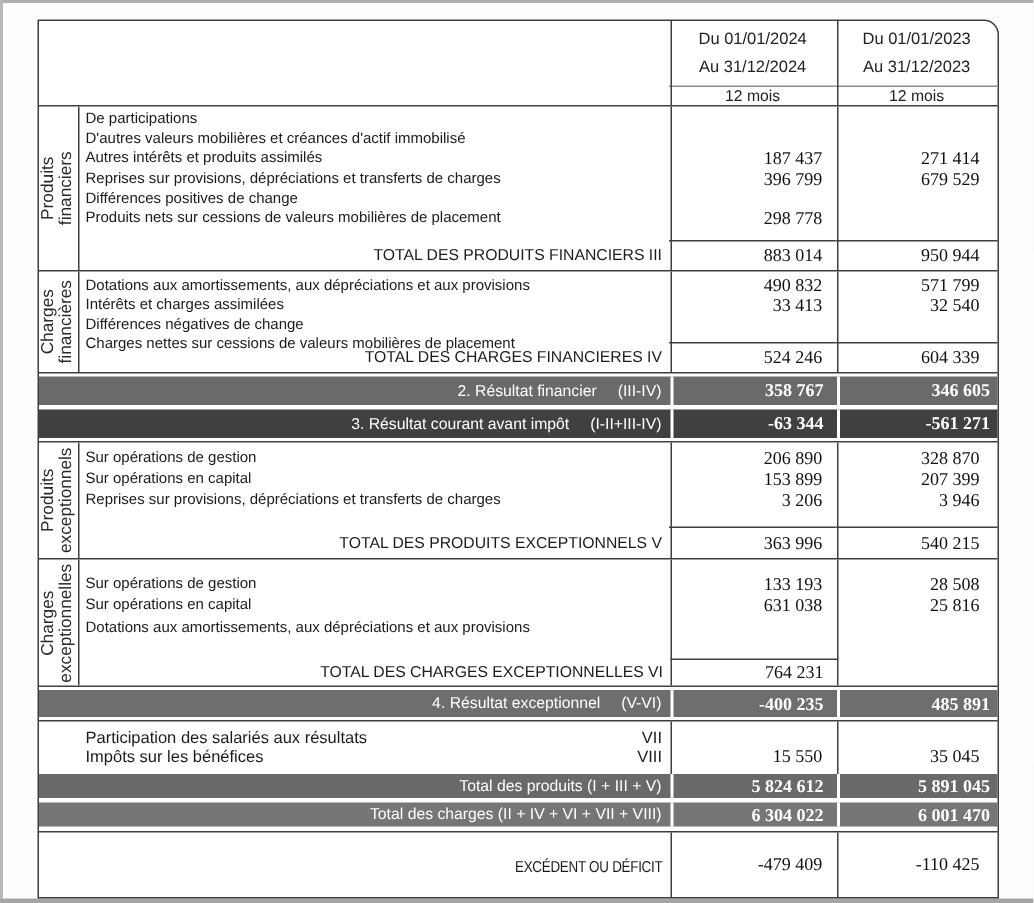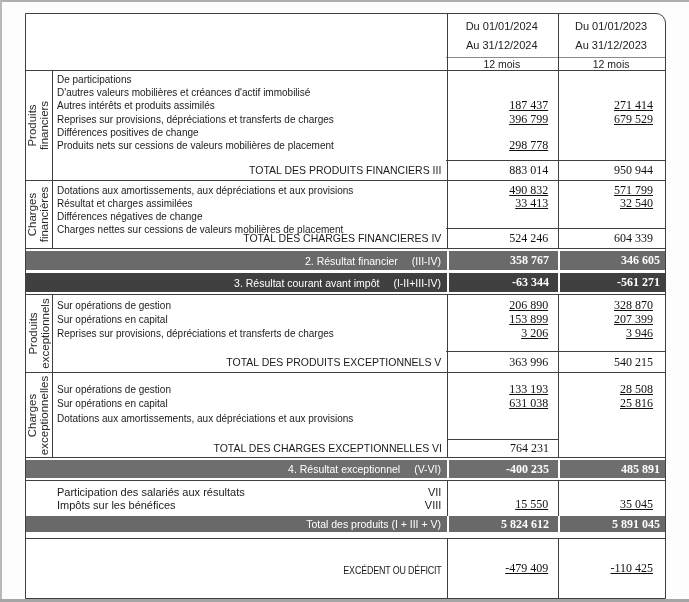--- a/index.html
+++ b/index.html
@@ -24,21 +24,21 @@
   .hcol.second { width:108px; }
   .dates { height:44px; display:flex; flex-direction:column; justify-content:center; gap:7px;
            text-align:center; font-size:11px; color:#222; }
   .mois { flex:1; border-top:1px solid #8d8d8d; display:flex; align-items:center;
           justify-content:center; font-size:10.5px; color:#222; }
 
   
   .rows { padding-left:26px; padding-top:2px; }
   .r { display:flex; align-items:center; height:13.2px; }
   .d { width:395px; padding-left:5px; font-size:10px; white-space:nowrap; overflow:hidden; }
-  .v { width:111px; text-align:right; padding-right:9px;text-decoration:underline; }
+  .v { width:111px; text-align:right; padding-right:9px; }
   .v.c2 { width:108px; padding-right:12px; }
   .num { font-family:"Liberation Serif", serif; font-size:12px; color:#111; white-space:nowrap; }
 
   .trow { position:absolute; left:0; right:0; bottom:0; display:flex; align-items:stretch; padding-left:26px; }
   .trow .tl { width:395px; display:flex; align-items:center; justify-content:flex-end;
               padding-right:5px; font-size:10.5px; letter-spacing:0; white-space:nowrap; }
   .trow .tv { width:111px; border-top:1px solid #3f3f3f; display:flex; align-items:center;
               justify-content:flex-end; padding-right:9px; }
   .trow .tv.c2 { width:108px; padding-right:12px; }
 
@@ -173,21 +173,21 @@
           <div>financières</div>
         </div>
       </div>
       <div class="rows">
         <div class="r">
           <div class="d">Dotations aux amortissements, aux dépréciations et aux provisions</div>
           <div class="v num">490 832</div>
           <div class="v c2 num">571 799</div>
         </div>
         <div class="r">
-          <div class="d">Résultat et charges assimilées</div>
+          <div class="d">Intérêts et charges assimilées</div>
           <div class="v num">33 413</div>
           <div class="v c2 num">32 540</div>
         </div>
         <div class="r">
           <div class="d">Différences négatives de change</div>
           <div class="v num"></div>
           <div class="v c2 num"></div>
         </div>
         <div class="r">
           <div class="d">Charges nettes sur cessions de valeurs mobilières de placement</div>
@@ -330,20 +330,25 @@
     </div>
 
     <div class="bar b-16 shade-d">
       <div class="bl">Total des produits (I + III + V)</div>
       <div class="bv">5 824 612</div>
       <div class="bv c2">5 891 045</div>
     </div>
 
     <div class="gap3"></div>
 
+    <div class="bar b-16 shade-e">
+      <div class="bl">Total des charges (II + IV + VI + VII + VIII)</div>
+      <div class="bv">6 304 022</div>
+      <div class="bv c2">6 001 470</div>
+    </div>
 
     <div class="gap3"></div>
 
     <div class="sec sec-exc">
       <div class="vl vl-desc"></div>
       <div class="vl vl-mid"></div>
       <div class="exc-row">
         <div class="el">
           <span class="exc-label">EXCÉDENT OU DÉFICIT</span>
         </div>

